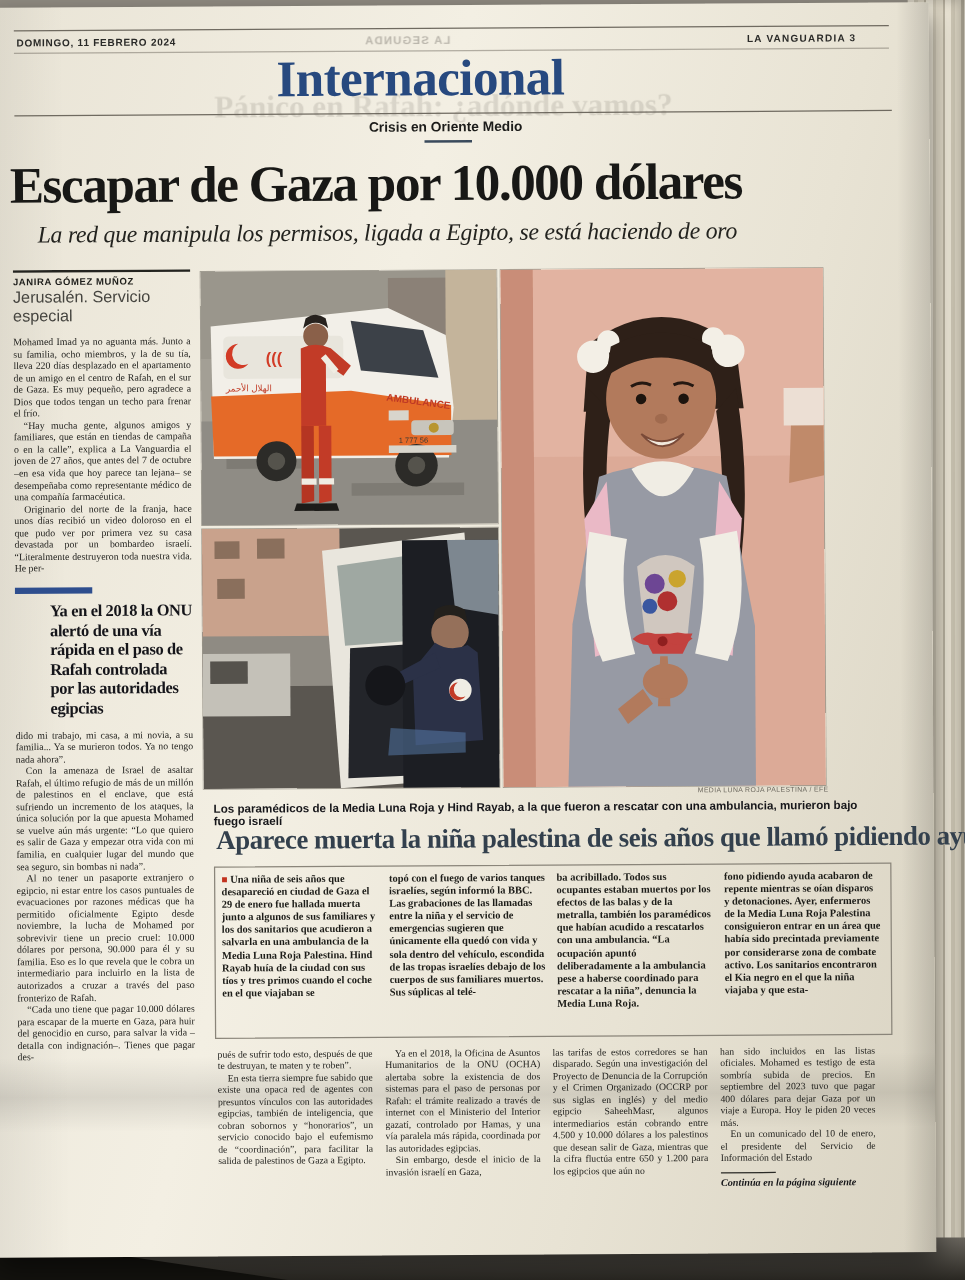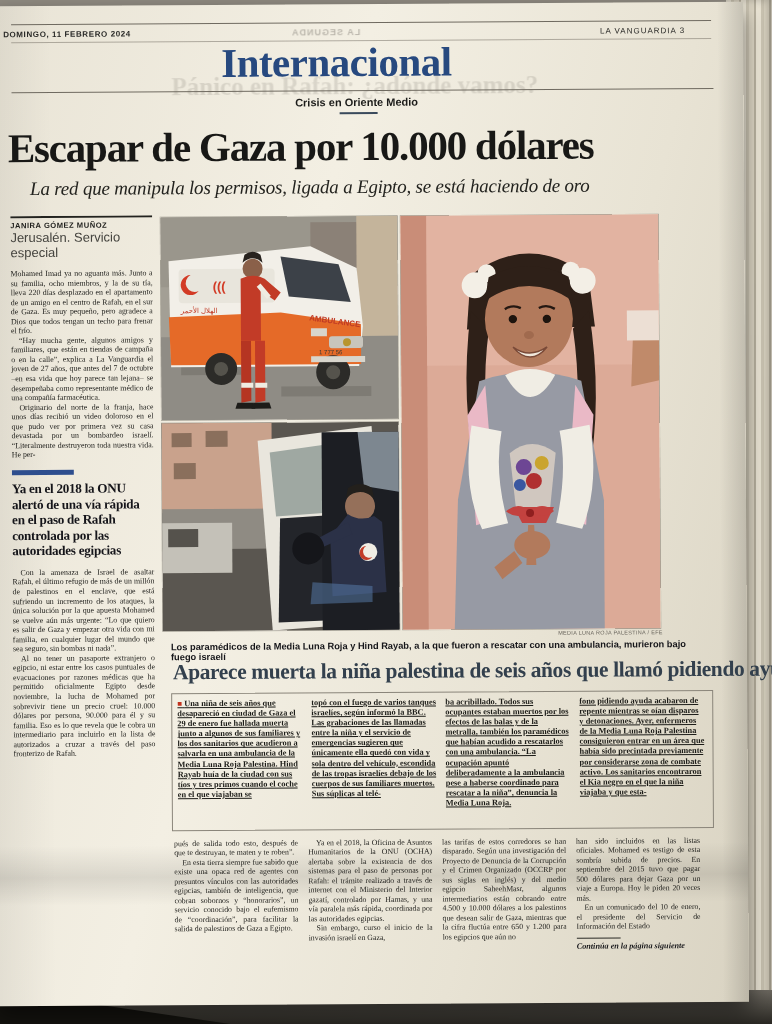--- a/index.html
+++ b/index.html
@@ -20,24 +20,24 @@
     background:linear-gradient(105deg,#e9e4d6 0%,#f3efe3 38%,#e8e3d4 70%,#d9d3c2 100%);
     box-shadow:0 10px 22px rgba(0,0,0,.5);}
   .paper:before{content:"";position:absolute;inset:0;pointer-events:none;
     background:linear-gradient(90deg,rgba(0,0,0,.06) 0,rgba(0,0,0,0) 60px),
                linear-gradient(270deg,rgba(0,0,0,.14) 0,rgba(0,0,0,0) 26px),
                linear-gradient(180deg,rgba(0,0,0,0) 840px,rgba(0,0,0,.10) 872px,rgba(0,0,0,0) 900px);}
 
   .hairline{position:absolute;height:1px;background:#6f6a60;}
 
   
-  .dateline{position:absolute;left:12px;top:24px;font-family:"Liberation Sans",sans-serif;
+  .dateline{position:absolute;left:22px;top:24px;font-family:"Liberation Sans",sans-serif;
     font-size:8px;font-weight:700;letter-spacing:.6px;color:#2a2a28;}
   .masthead{position:absolute;right:58px;top:24px;font-family:"Liberation Sans",sans-serif;
-    font-size:8px;font-weight:400;letter-spacing:1px;color:#2a2a28;}
+    font-size:8px;font-weight:700;letter-spacing:1px;color:#2a2a28;}
   .ghost-masthead{position:absolute;left:300px;top:23px;font-family:"Liberation Sans",sans-serif;
     font-size:9px;font-weight:700;letter-spacing:1px;color:#55504a;opacity:.35;
     transform:scaleX(-1);filter:blur(.4px);}
   .section-title{position:absolute;left:0;top:34px;width:690px;text-align:center;
     font-size:41px;font-weight:700;color:#27497f;letter-spacing:-.5px;}
   .ghost-headline{position:absolute;left:180px;top:68px;width:560px;
     font-size:25px;font-weight:700;color:#4a453d;opacity:.14;filter:blur(.6px);white-space:nowrap;}
   .kicker{position:absolute;left:0;top:92px;width:730px;text-align:center;
     font-family:"Liberation Sans",sans-serif;font-size:11px;font-weight:700;color:#1c1c1a;}
   .kicker-underline{position:absolute;left:348px;top:108px;width:38px;height:2px;background:#3a4a5c;}
@@ -49,36 +49,36 @@
 
   
   .col1{position:absolute;left:18px;top:210px;width:142px;height:792px;overflow:hidden;color:#1d1d1a;}
   .byline-rule{width:100%;height:2px;background:#23231f;margin-bottom:3px;}
   .byline{font-family:Liberation Sans, sans-serif;font-size:7.6px;font-weight:700;letter-spacing:.5px;color:#1d1d1a;}
   .byline-loc{font-family:"Liberation Sans",sans-serif;font-size:13px;color:#45443f;margin-bottom:9px;}
   .bodytext p{margin:0;font-size:7.9px;line-height:9.55px;text-align:justify;}
   .bodytext p.ind{text-indent:8px;}
   .pullquote{margin:10px 0 9px 0;}
   .pullquote .bar{width:62px;height:5px;background:#2e4e8e;margin-bottom:6px;}
-  .pullquote .qtext{font-size:13.2px;line-height:15.6px;font-weight:700;color:#15151a;letter-spacing:-.3px;}
+  .pullquote .qtext{font-size:13.2px;line-height:15.6px;font-weight:700;color:#15151a;letter-spacing:-.3px;margin-left:28px;}
 
   
   .photo{position:absolute;box-shadow:0 0 0 .5px rgba(90,85,75,.5);}
   .photo svg{display:block;}
   .credit{position:absolute;left:410px;top:627px;width:258px;text-align:right;
     font-family:"Liberation Sans",sans-serif;font-size:5.5px;color:#6b675e;letter-spacing:.3px;}
   .caption{position:absolute;left:176px;top:637px;width:540px;
     font-family:"Liberation Sans",sans-serif;font-size:9.3px;font-weight:700;color:#16161a;}
 
   
   .headline2{position:absolute;left:178px;top:655px;width:546px;
     font-size:21.5px;font-weight:700;color:#33404d;letter-spacing:-.4px;white-space:nowrap;}
   .newsbox{position:absolute;left:176px;top:688px;width:542px;height:138px;
     border:.7px solid #8a857a;display:flex;gap:9px;padding:5px 5px;box-sizing:border-box;}
-  .newsbox .bcol{width:125px;font-size:8.4px;line-height:10.1px;font-weight:700;color:#1c1c18;text-align:left;overflow:hidden;text-decoration:underline;}
+  .newsbox .bcol{width:125px;font-size:8.4px;line-height:10.1px;font-weight:700;color:#1c1c18;text-align:left;overflow:hidden;}
   .bullet{color:#c2331f;font-size:8px;}
 
   
   .lowcols{position:absolute;left:178px;top:834px;width:540px;height:162px;display:flex;gap:10px;}
   .lowcols .lcol{width:124px;font-size:7.8px;line-height:9.45px;text-align:justify;color:#1d1d1a;overflow:hidden;}
   .lowcols p{margin:0;}
   .lowcols p.ind{text-indent:8px;}
   .continua-rule{width:44px;height:1px;background:#2a2a26;margin:6px 0 3px 0;}
   .continua{font-size:8.2px;font-weight:700;font-style:italic;color:#17171a;}
 </style>
@@ -111,22 +111,24 @@
       <div class="byline">JANIRA GÓMEZ MUÑOZ</div>
       <div class="byline-loc">Jerusalén. Servicio especial</div>
       <div class="bodytext">
         <p>Mohamed Imad ya no aguanta más. Junto a su familia, ocho miembros, y la de su tía, lleva 220 días desplazado en el apartamento de un amigo en el centro de Rafah, en el sur de Gaza. Es muy pequeño, pero agradece a Dios que todos tengan un techo para frenar el frío.</p>
         <p class="ind">“Hay mucha gente, algunos amigos y familiares, que están en tiendas de campaña o en la calle”, explica a La Vanguardia el joven de 27 años, que antes del 7 de octubre –en esa vida que hoy parece tan lejana– se desempeñaba como representante médico de una compañía farmacéutica.</p>
         <p class="ind">Originario del norte de la franja, hace unos días recibió un video doloroso en el que pudo ver por primera vez su casa devastada por un bombardeo israelí. “Literalmente destruyeron toda nuestra vida. He per-</p>
         <div class="pullquote">
           <div class="bar"></div>
           <div class="qtext">Ya en el 2018 la ONU alertó de una vía rápida en el paso de Rafah controlada por las autoridades egipcias</div>
         </div>
+        <p>dido mi trabajo, mi casa, a mi novia, a su familia... Ya se murieron todos. Ya no tengo nada ahora”.</p>
         <p class="ind">Con la amenaza de Israel de asaltar Rafah, el último refugio de más de un millón de palestinos en el enclave, que está sufriendo un incremento de los ataques, la única solución por la que apuesta Mohamed se vuelve aún más urgente: “Lo que quiero es salir de Gaza y empezar otra vida con mi familia, en cualquier lugar del mundo que sea seguro, sin bombas ni nada”.</p>
         <p class="ind">Al no tener un pasaporte extranjero o egipcio, ni estar entre los casos puntuales de evacuaciones por razones médicas que ha permitido oficialmente Egipto desde noviembre, la lucha de Mohamed por sobrevivir tiene un precio cruel: 10.000 dólares por persona, 90.000 para él y su familia. Eso es lo que revela que le cobra un intermediario para incluirlo en la lista de autorizados a cruzar a través del paso fronterizo de Rafah.</p>
+        <p class="ind">“Cada uno tiene que pagar 10.000 dólares para escapar de la muerte en Gaza, para huir del genocidio en curso, para salvar la vida –detalla con indignación–. Tienes que pagar des-</p>
       </div>
     </div>
 
     <div class="photo" style="left:168px;top:212px;">
       <svg width="237" height="203" viewBox="0 0 237 203">
         <rect width="237" height="203" fill="#a39f95"></rect>
         <rect x="0" y="0" width="237" height="70" fill="#9a968c"></rect>
         <rect x="150" y="6" width="60" height="58" fill="#8b8177"></rect>
         <rect x="196" y="0" width="41" height="120" fill="#c4b49b"></rect>
         <rect x="0" y="120" width="237" height="83" fill="#8f8c85"></rect>
@@ -249,32 +251,32 @@
     <div class="headline2">Aparece muerta la niña palestina de seis años que llamó pidiendo ayuda</div>
     <div class="newsbox">
       <div class="bcol"><span class="bullet">■</span> <span>Una niña de seis años que desapareció en ciudad de Gaza el 29 de enero fue hallada muerta junto a algunos de sus familiares y los dos sanitarios que acudieron a salvarla en una ambulancia de la Media Luna Roja Palestina. Hind Rayab huía de la ciudad con sus tíos y tres primos cuando el coche en el que viajaban se</span></div>
       <div class="bcol">topó con el fuego de varios tanques israelíes, según informó la BBC. Las grabaciones de las llamadas entre la niña y el servicio de emergencias sugieren que únicamente ella quedó con vida y sola dentro del vehículo, escondida de las tropas israelíes debajo de los cuerpos de sus familiares muertos. Sus súplicas al telé-</div>
       <div class="bcol">ba acribillado. Todos sus ocupantes estaban muertos por los efectos de las balas y de la metralla, también los paramédicos que habían acudido a rescatarlos con una ambulancia. “La ocupación apuntó deliberadamente a la ambulancia pese a haberse coordinado para rescatar a la niña”, denuncia la Media Luna Roja.</div>
       <div class="bcol">fono pidiendo ayuda acabaron de repente mientras se oían disparos y detonaciones. Ayer, enfermeros de la Media Luna Roja Palestina consiguieron entrar en un área que había sido precintada previamente por considerarse zona de combate activo. Los sanitarios encontraron el Kia negro en el que la niña viajaba y que esta-</div>
     </div>
 
     <div class="lowcols">
       <div class="lcol">
-        <p>pués de salida todo esto, después de que te destruyan, te maten y te roben”.</p>
+        <p>pués de sufrir todo esto, después de que te destruyan, te maten y te roben”.</p>
         <p class="ind">En esta tierra siempre fue sabido que existe una opaca red de agentes con presuntos vínculos con las autoridades egipcias, también de inteligencia, que cobran sobornos y “honorarios”, un servicio conocido bajo el eufemismo de “coordinación”, para facilitar la salida de palestinos de Gaza a Egipto.</p>
       </div>
       <div class="lcol">
         <p class="ind">Ya en el 2018, la Oficina de Asuntos Humanitarios de la ONU (OCHA) alertaba sobre la existencia de dos sistemas para el paso de personas por Rafah: el trámite realizado a través de internet con el Ministerio del Interior gazatí, controlado por Hamas, y una vía paralela más rápida, coordinada por las autoridades egipcias.</p>
-        <p class="ind">Sin embargo, curso el inicio de la invasión israelí en Gaza,</p>
+        <p class="ind">Sin embargo, desde el inicio de la invasión israelí en Gaza,</p>
       </div>
       <div class="lcol">
         <p>las tarifas de estos corredores se han disparado. Según una investigación del Proyecto de Denuncia de la Corrupción y el Crimen Organizado (OCCRP por sus siglas en inglés) y del medio egipcio SaheehMasr, algunos intermediarios están cobrando entre 4.500 y 10.000 dólares a los palestinos que desean salir de Gaza, mientras que la cifra fluctúa entre 650 y 1.200 para los egipcios que aún no</p>
       </div>
       <div class="lcol">
-        <p>han sido incluidos en las listas oficiales. Mohamed es testigo de esta sombría subida de precios. En septiembre del 2015 tuvo que pagar 500 dólares para dejar Gaza por un viaje a Europa. Hoy le piden 20 veces más.</p>
+        <p>han sido incluidos en las listas oficiales. Mohamed es testigo de esta sombría subida de precios. En septiembre del 2023 tuvo que pagar 400 dólares para dejar Gaza por un viaje a Europa. Hoy le piden 20 veces más.</p>
         <p class="ind">En un comunicado del 10 de enero, el presidente del Servicio de Información del Estado</p>
         <div class="continua-rule"></div>
         <div class="continua">Continúa en la página siguiente</div>
       </div>
     </div>
 
   </div>
 </div>
 
 </body></html>

